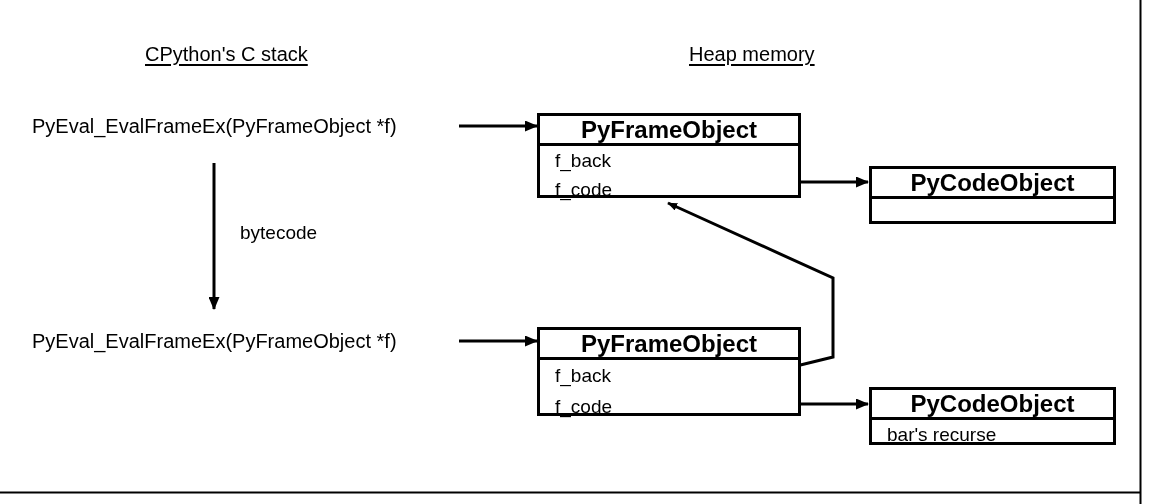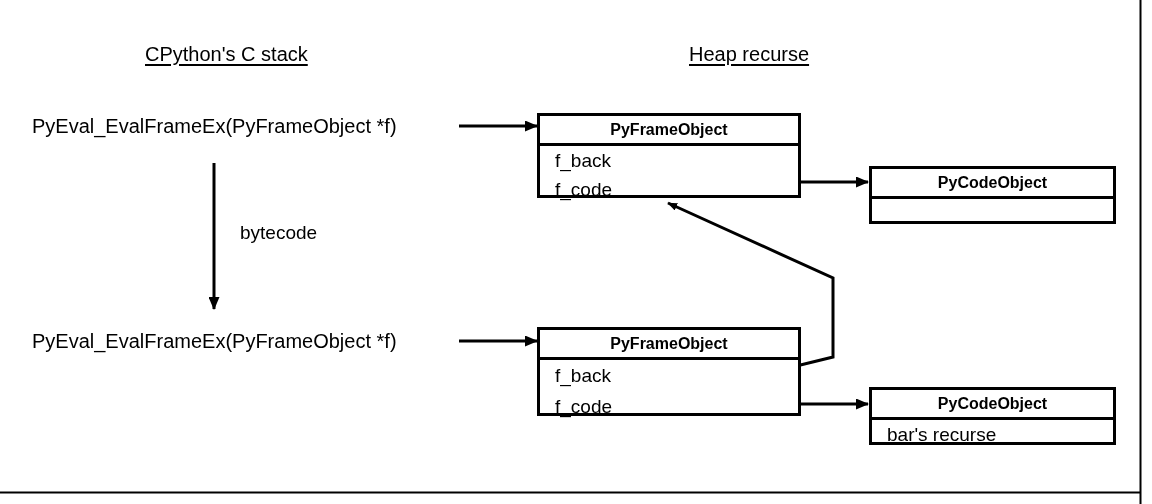--- a/index.html
+++ b/index.html
@@ -46,21 +46,21 @@
   .obj-box {
     position: absolute;
     box-sizing: border-box;
     border: 3px solid #000000;
     background: #ffffff;
   }
   .obj-title {
     box-sizing: border-box;
     height: 30px;
     border-bottom: 3px solid #000000;
-    font-size: 16px;
+    font-size: 24px;
     font-weight: bold;
     line-height: 27px;
     text-align: center;
     white-space: nowrap;
   }
   .obj-field {
     box-sizing: border-box;
     height: 29px;
     font-size: 19px;
     line-height: 29px;
@@ -98,21 +98,21 @@
 
     <path d="M645,182 L868,182" fill="none" stroke="#000000" stroke-width="3" marker-end="url(#arrowhead-big)"></path>
 
     <path d="M645,404 L868,404" fill="none" stroke="#000000" stroke-width="3" marker-end="url(#arrowhead-big)"></path>
 
     <path d="M645,371 L776,371 L833,357 L833,278 L668,203" fill="none" stroke="#000000" stroke-width="3" marker-end="url(#arrowhead)"></path>
   </svg>
 
   <div class="heading" style="left:145px; top:42px;">CPython's C stack</div>
 
-  <div class="heading" style="left:689px; top:42px;">Heap recurse</div>
+  <div class="heading" style="left:689px; top:42px;">Heap memory</div>
 
   <div class="stack-frame-label" style="left:32px; top:114px;">PyEval_EvalFrameEx(PyFrameObject *f)</div>
 
   <div class="edge-label" style="left:240px; top:221px;">bytecode</div>
 
   <div class="stack-frame-label" style="left:32px; top:329px;">PyEval_EvalFrameEx(PyFrameObject *f)</div>
 
   <div class="obj-box" style="left:537px; top:113px; width:264px; height:85px;">
     <div class="obj-title">PyFrameObject</div>
     <div class="obj-field">f_back</div>

